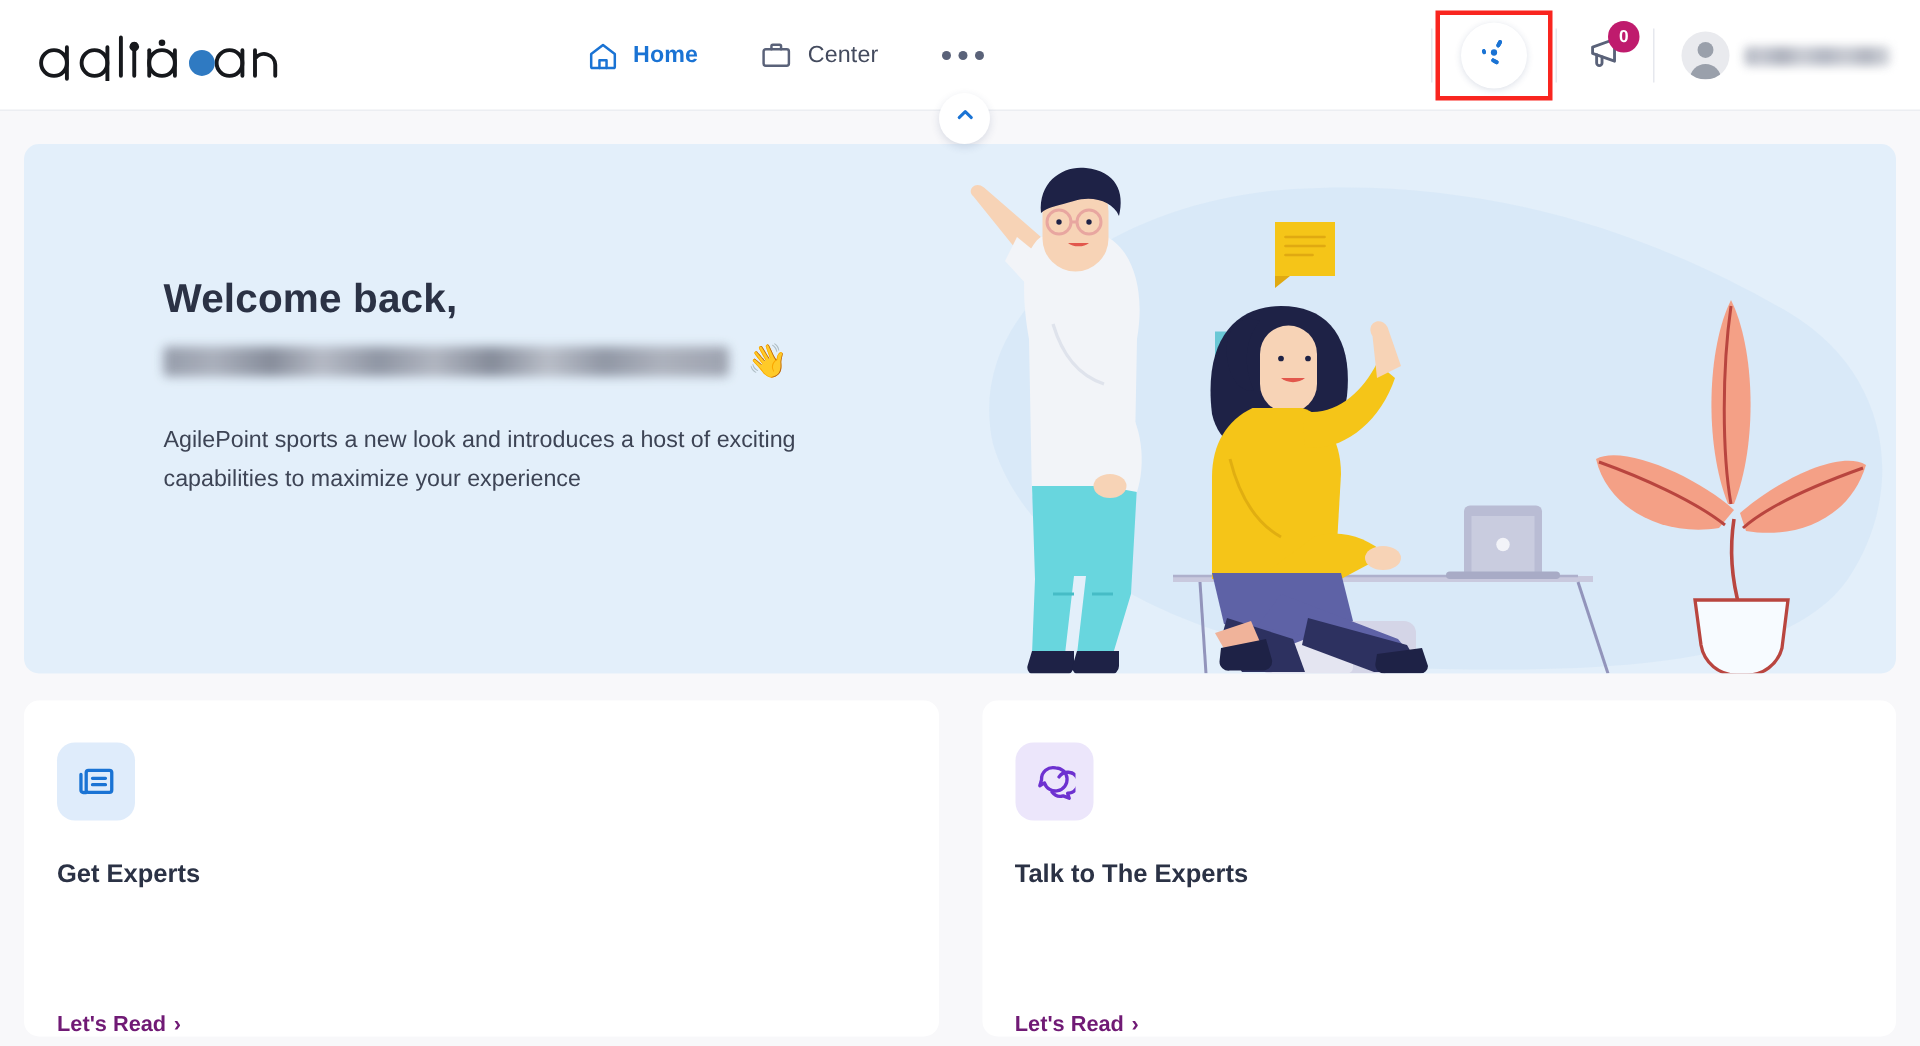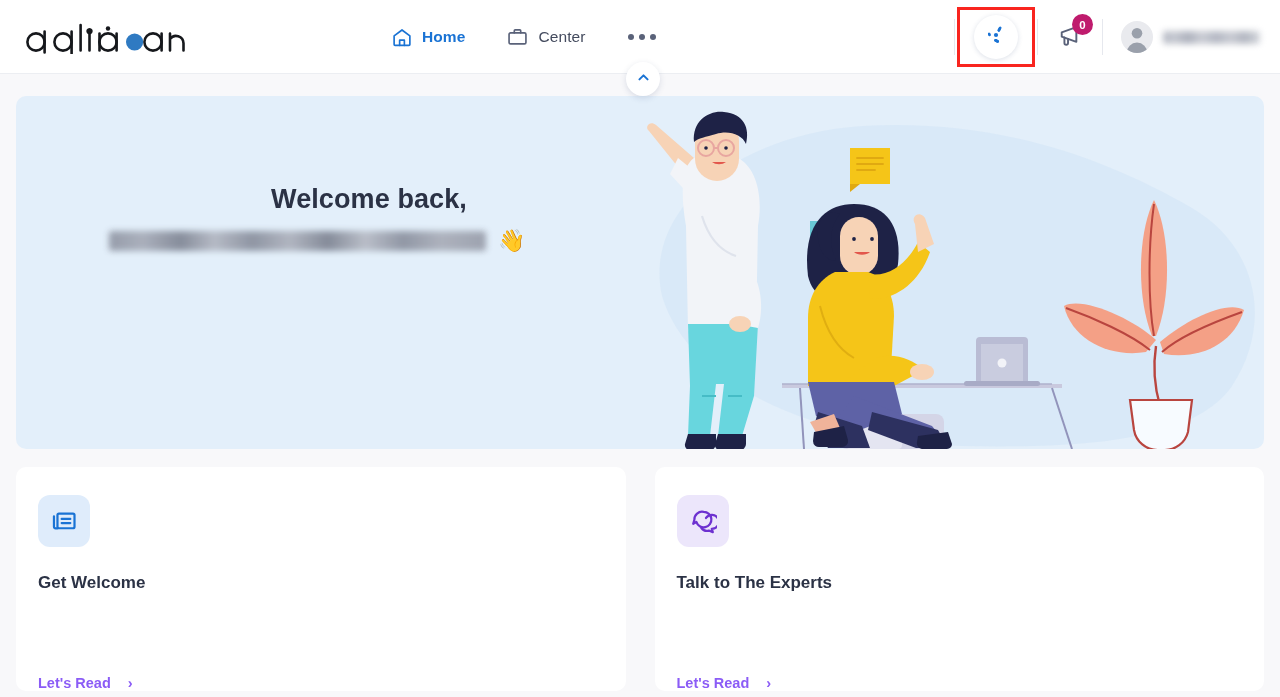--- a/index.html
+++ b/index.html
@@ -154,21 +154,20 @@
     margin: 22px 16px 0 16px;
     height: 353px;
     background: #e3effa;
     border-radius: 10px;
     overflow: hidden;
   }
   .hero-text {
     position: absolute;
     left: 93px; top: 88px;
     width: 520px;
-    text-align: center;
   }
   .hero-h1 {
     font-size: 27px;
     color: #2b3245;
     font-weight: bold;
     letter-spacing: .1px;
   }
   .hero-name-row {
     display: flex; align-items: center; gap: 12px;
     margin-top: 12px; height: 28px;
@@ -225,24 +224,24 @@
   }
   .card-desc {
     margin-top: 16px;
     font-size: 14.5px;
     color: #5d6479;
   }
   .card-link {
     position: absolute;
     left: 22px; bottom: 0px;
     font-size: 14.5px;
-    color: #8b5cf6;
+    color: #701a75;
     font-weight: bold;
     cursor: pointer;
-    display: flex; align-items: center; gap: 17px;
+    display: flex; align-items: center; gap: 5px;
   }
 </style>
 </head>
 <body>
 
 <div class="header">
 
   <div class="logo">
     <svg width="175" height="34" viewBox="0 0 175 34">
       <g fill="none" stroke="#16181c" stroke-width="2.6">
@@ -449,34 +448,35 @@
         </g>
       </svg>
     </div>
 
     <div class="hero-text">
       <div class="hero-h1">Welcome back,</div>
       <div class="hero-name-row">
         <span class="hero-name-blur"></span>
         <span class="hero-wave">👋</span>
       </div>
+      <div class="hero-p">AgilePoint sports a new look and introduces a host of exciting capabilities to maximize your experience</div>
     </div>
   </div>
 
   <div class="cards">
 
     <div class="card">
       <div class="card-ico blue">
         <svg width="28" height="28" viewBox="0 0 24 24" fill="none" stroke="#1a73d4" stroke-width="1.9" stroke-linecap="round" stroke-linejoin="round">
           <rect x="6.4" y="5.6" width="14.6" height="12.6" rx="1.3"></rect>
           <path d="M3.4 8 L3.4 17 a1.3 1.3 0 0 0 1.3 1.3 L6.4 18.3"></path>
           <path d="M10 10.2 h7.4 M10 13.8 h7.4"></path>
         </svg>
       </div>
-      <div class="card-title">Get Welcome</div>
+      <div class="card-title">Get Experts</div>
       <div class="card-link">
         <span>Let's Read</span>
         <span>›</span>
       </div>
     </div>
 
     <div class="card">
       <div class="card-ico purple">
         <svg width="28" height="28" viewBox="0 0 24 24" fill="none" stroke="#6d31d0" stroke-width="1.9" stroke-linecap="round" stroke-linejoin="round">
           <path d="M12.6 4.2 a6.6 6.6 0 1 1 -6.3 8.6 L3.6 14.4 L4.6 11 A6.6 6.6 0 0 1 12.6 4.2 Z"></path>

